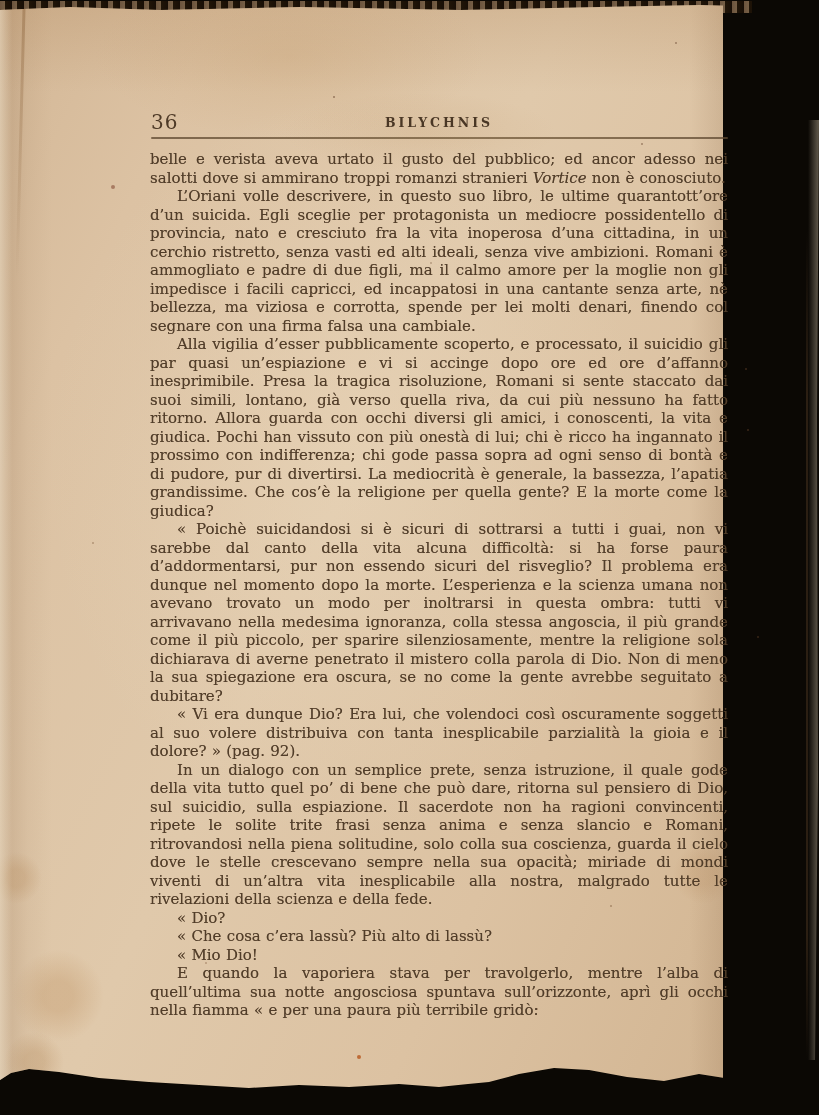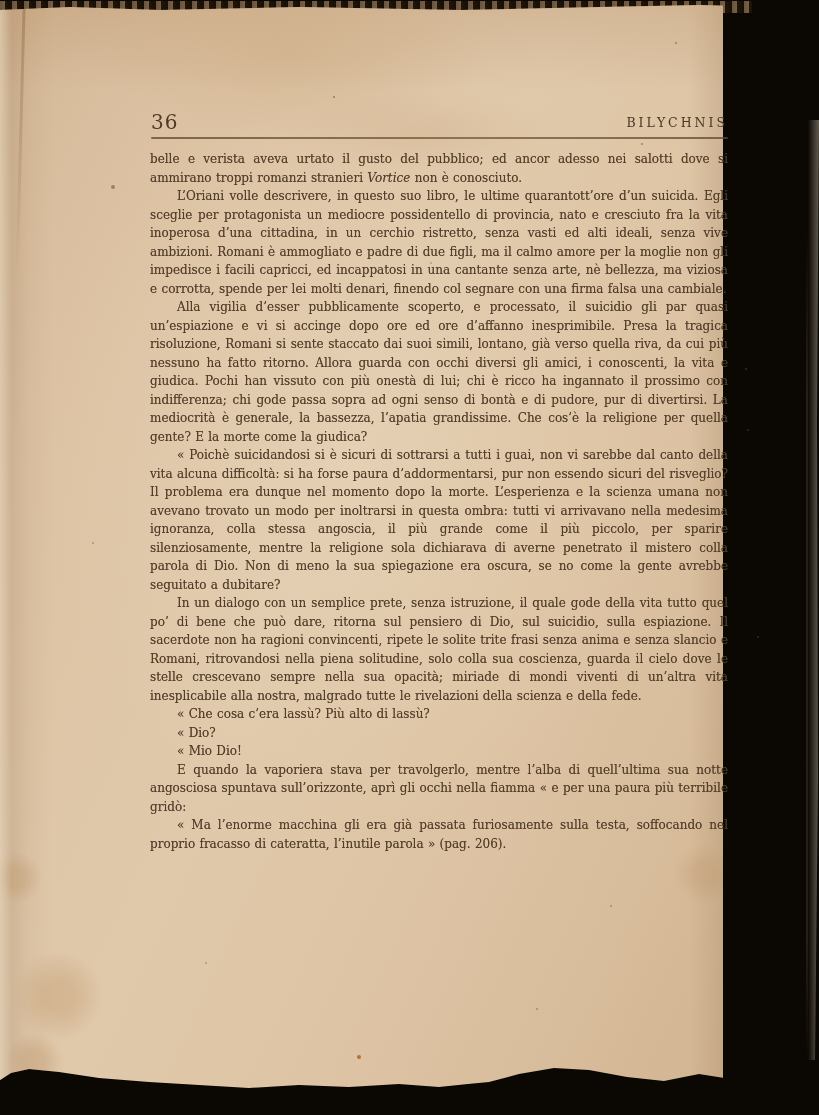--- a/index.html
+++ b/index.html
@@ -91,32 +91,32 @@
       430px 262px 0 0px rgba(100,65,40,.35),
       610px 905px 0 0px rgba(110,75,45,.45);
   }
   
   .page-number {
     position: absolute; left: 151px; top: 110px;
     font-size: 20px; color: #4e3a27; letter-spacing: 1px;
   }
   .journal-title {
     position: absolute; left: 150px; top: 115px; width: 578px;
-    text-align: right; font-size: 12.5px; font-weight: normal;
+    text-align: center; font-size: 12.5px; font-weight: bold;
     letter-spacing: 3px; color: #4a3725;
   }
   .header-rule {
     position: absolute; left: 151px; top: 137px; width: 577px; height: 2px;
     background: linear-gradient(90deg, #5d472f, #705838 55%, #5d472f);
     opacity: .75; border-radius: 1px;
   }
   
   .text-block {
     position: absolute; left: 150px; top: 150px; width: 578px;
-    font-size: 12px; line-height: 18.5px; color: #513d29;
+    font-size: 15px; line-height: 18.5px; color: #513d29;
     text-align: justify; word-spacing: .5px;
     text-shadow: 0 0 .4px rgba(81,61,41,.55);
   }
   .text-block p { margin: 0; text-indent: 27px; }
   .text-block p.noindent { text-indent: 0; }
   .text-block .italic { font-style: italic; }
 </style>
 </head>
 <body>
 
@@ -131,21 +131,21 @@
 
     <span class="page-number">36</span>
     <div class="journal-title">BILYCHNIS</div>
     <div class="header-rule"></div>
 
     <main class="text-block">
         <p class="noindent"><span>belle e verista aveva urtato il gusto del pubblico; ed ancor adesso nei salotti dove si ammirano troppi romanzi stranieri </span><span class="italic">Vortice</span><span> non è conosciuto.</span></p>
         <p><span>L’Oriani volle descrivere, in questo suo libro, le ultime quarantott’ore d’un suicida. Egli sceglie per protagonista un mediocre possidentello di provincia, nato e cresciuto fra la vita inoperosa d’una cittadina, in un cerchio ristretto, senza vasti ed alti ideali, senza vive ambizioni. Romani è ammogliato e padre di due figli, ma il calmo amore per la moglie non gli impedisce i facili capricci, ed incappatosi in una cantante senza arte, nè bellezza, ma viziosa e corrotta, spende per lei molti denari, finendo col segnare con una firma falsa una cambiale.</span></p>
         <p><span>Alla vigilia d’esser pubblicamente scoperto, e processato, il suicidio gli par quasi un’espiazione e vi si accinge dopo ore ed ore d’affanno inesprimibile. Presa la tragica risoluzione, Romani si sente staccato dai suoi simili, lontano, già verso quella riva, da cui più nessuno ha fatto ritorno. Allora guarda con occhi diversi gli amici, i conoscenti, la vita e giudica. Pochi han vissuto con più onestà di lui; chi è ricco ha ingannato il prossimo con indifferenza; chi gode passa sopra ad ogni senso di bontà e di pudore, pur di divertirsi. La mediocrità è generale, la bassezza, l’apatia grandissime. Che cos’è la religione per quella gente? E la morte come la giudica?</span></p>
         <p><span>«&nbsp;Poichè suicidandosi si è sicuri di sottrarsi a tutti i guai, non vi sarebbe dal canto della vita alcuna difficoltà: si ha forse paura d’addormentarsi, pur non essendo sicuri del risveglio? Il problema era dunque nel momento dopo la morte. L’esperienza e la scienza umana non avevano trovato un modo per inoltrarsi in questa ombra: tutti vi arrivavano nella medesima ignoranza, colla stessa angoscia, il più grande come il più piccolo, per sparire silenziosamente, mentre la religione sola dichiarava di averne penetrato il mistero colla parola di Dio. Non di meno la sua spiegazione era oscura, se no come la gente avrebbe seguitato a dubitare?</span></p>
+        <p><span>«&nbsp;Vi era dunque Dio? Era lui, che volendoci così oscuramente soggetti al suo volere distribuiva con tanta inesplicabile parzialità la gioia e il dolore?&nbsp;» (pag. 92).</span></p>
         <p><span>In un dialogo con un semplice prete, senza istruzione, il quale gode della vita tutto quel po’ di bene che può dare, ritorna sul pensiero di Dio, sul suicidio, sulla espiazione. Il sacerdote non ha ragioni convincenti, ripete le solite trite frasi senza anima e senza slancio e Romani, ritrovandosi nella piena solitudine, solo colla sua coscienza, guarda il cielo dove le stelle crescevano sempre nella sua opacità; miriade di mondi viventi di un’altra vita inesplicabile alla nostra, malgrado tutte le rivelazioni della scienza e della fede.</span></p>
+        <p><span>«&nbsp;Dio?</span></p>
         <p><span>«&nbsp;Che cosa c’era lassù? Più alto di lassù?</span></p>
-        <p><span>«&nbsp;Dio?</span></p>
         <p><span>«&nbsp;Mio Dio!</span></p>
         <p><span>E quando la vaporiera stava per travolgerlo, mentre l’alba di quell’ultima sua notte angosciosa spuntava sull’orizzonte, aprì gli occhi nella fiamma «&nbsp;e per una paura più terribile gridò:</span></p>
-        <p><span>«&nbsp;Ma l’enorme macchina gli era già passata furiosamente sulla testa, soffocando nel proprio fracasso di cateratta, l’inutile parola&nbsp;» (pag. 206).</span></p>
       </main>
   </div>
 </div>
 
 </body></html>

